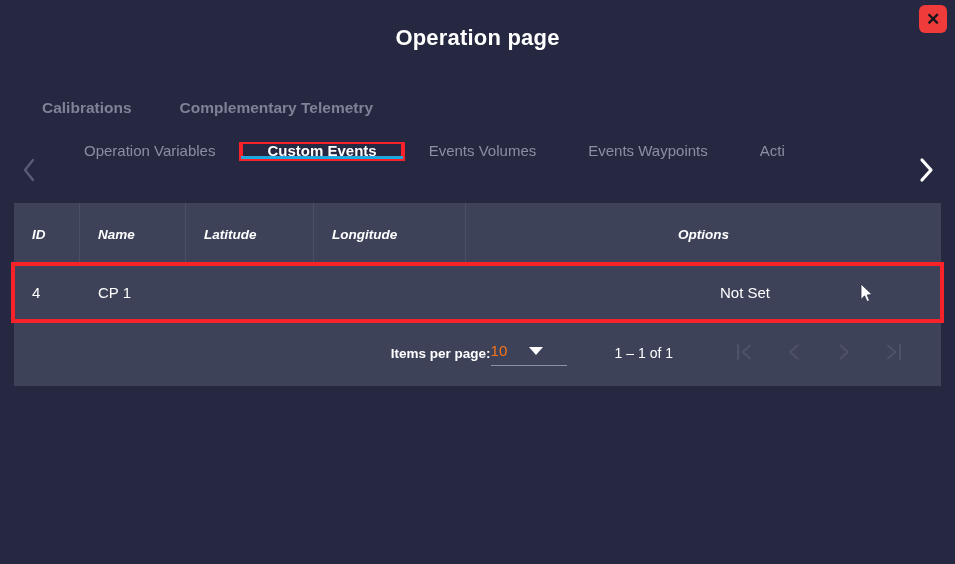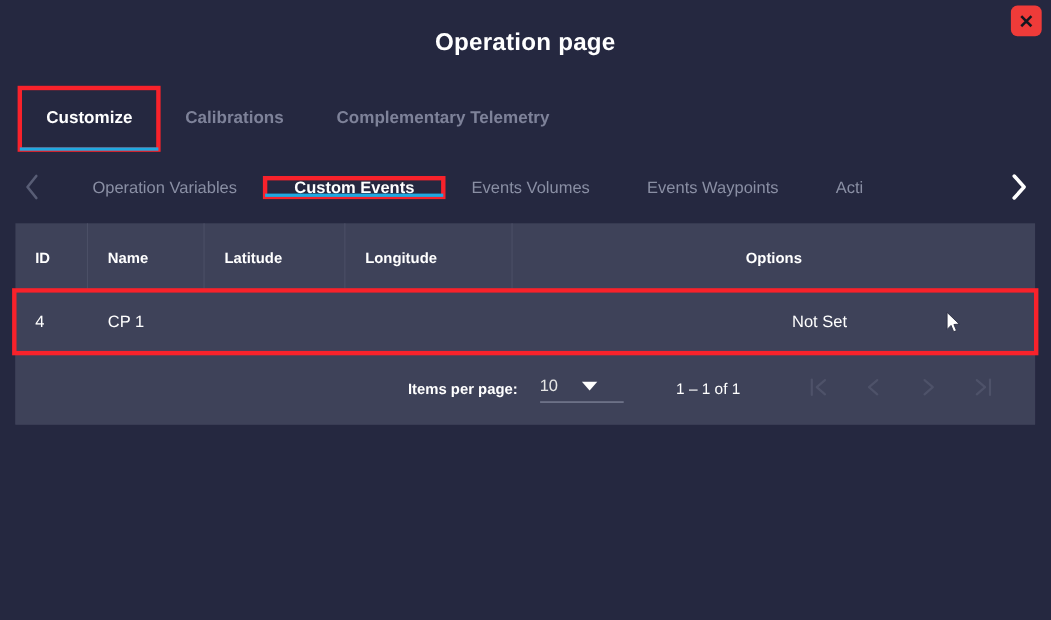--- a/index.html
+++ b/index.html
@@ -112,21 +112,21 @@
     background: transparent;
     border: none;
   }
   .nav-chevron svg { display: block; }
   .nav-chevron.dim path { stroke: #585d75; }
   .nav-chevron.bright path { stroke: #ffffff; }
 
   .stabs {
     flex: 1 1 auto;
     display: flex;
-    align-items: center;
+    align-items: flex-start;
     overflow: hidden;
   }
   .stab {
     display: flex;
     align-items: center;
     justify-content: center;
     padding: 0 26px;
     font-size: 15px;
     color: #8a8fa4;
     cursor: pointer;
@@ -165,20 +165,21 @@
     align-items: stretch;
   }
   .th {
     display: flex;
     align-items: center;
     font-size: 13.5px;
     font-weight: bold;
     color: #ffffff;
     border-right: 1px solid #4b4f66;
     padding-left: 18px;
+    font-style: italic;
   }
   .th:last-child { border-right: none; justify-content: center; padding-left: 0; }
 
   .col-id    { flex: 0 0 66px; }
   .col-name  { flex: 0 0 106px; }
   .col-lat   { flex: 0 0 128px; }
   .col-lon   { flex: 0 0 152px; }
   .col-alt   { flex: 0 0 236px; }
   .col-opt   { flex: 1 1 auto; }
 
@@ -217,32 +218,32 @@
     display: flex;
     align-items: center;
     justify-content: flex-end;
     padding-right: 22px;
     background: #3e4259;
   }
   .pg-label {
     font-size: 13.5px;
     font-weight: bold;
     color: #ffffff;
-    margin-right: 20px;
+    margin-right: 0;
   }
   .pg-select {
     display: flex;
     align-items: center;
     min-width: 76px;
     border-bottom: 1px solid #8b90a6;
     padding: 2px 0 6px 0;
     margin-right: 48px;
     cursor: pointer;
   }
-  .pg-select .val { font-size: 15px; color: #e5e5e5; margin-right: 22px; text-align: center; }
+  .pg-select .val { font-size: 15px; color: #f97316; margin-right: 22px; text-align: center; }
   .pg-select .caret {
     width: 0; height: 0;
     border-left: 7px solid transparent;
     border-right: 7px solid transparent;
     border-top: 8px solid #ffffff;
   }
   .pg-range {
     font-size: 14px;
     color: #ffffff;
     margin-right: 46px;
@@ -263,21 +264,20 @@
 </head>
 <body>
 
 <div class="panel-title">Operation page</div>
 
 <button class="close-btn">
   <span class="glyph">✕</span>
 </button>
 
 <div class="primary-tabs">
-  <button class="ptab active hl">Customize</button>
   <button class="ptab">Calibrations</button>
   <button class="ptab">Complementary Telemetry</button>
 </div>
 
 <div class="secondary-tabs">
 
   <button class="nav-chevron dim">
     <span>
       <svg width="16" height="26" viewBox="0 0 16 26" fill="none">
         <path d="M12 3 L4 13 L12 23" stroke-width="2.4" stroke-linecap="round" stroke-linejoin="round"></path>

